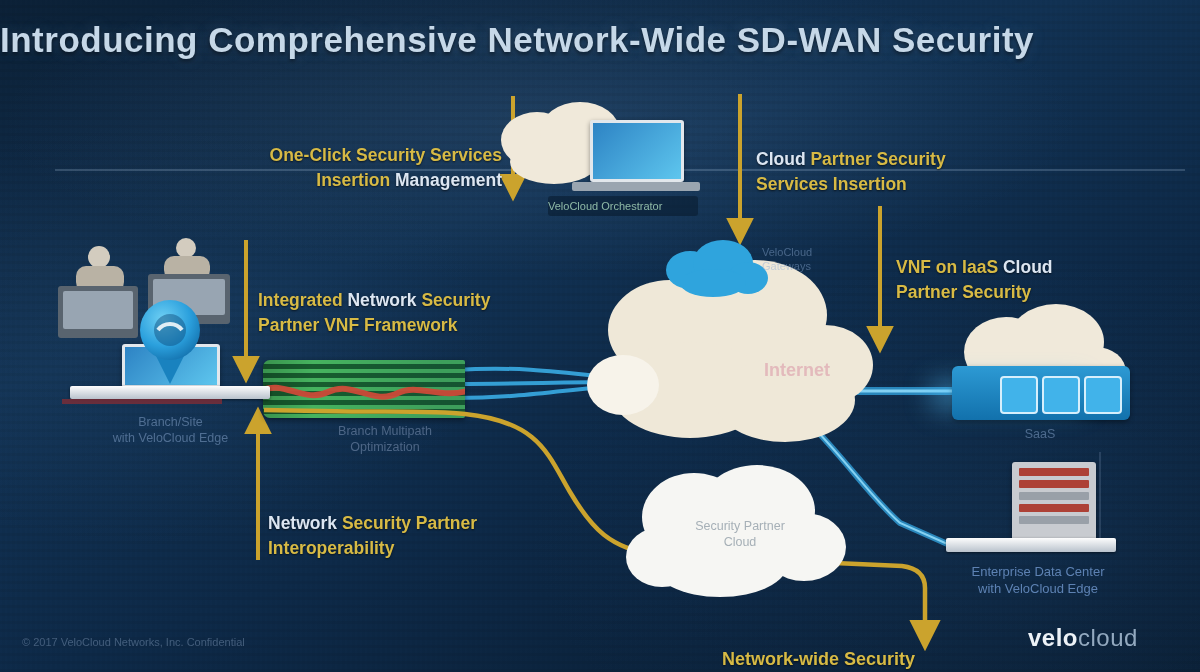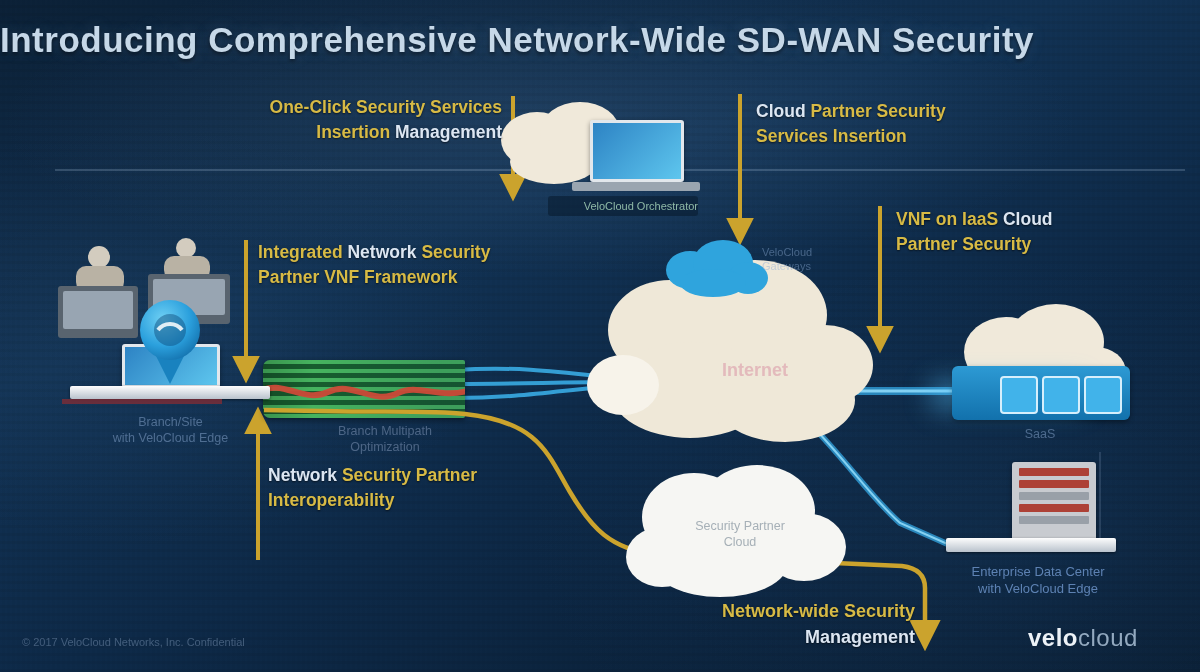--- a/index.html
+++ b/index.html
@@ -19,38 +19,38 @@
       repeating-linear-gradient(0deg, rgba(0,0,0,0.05) 0 3px, transparent 3px 8px);
     mix-blend-mode:overlay;
   }
   .abs{position:absolute;}
   .title{
     left:0;top:20px;width:100%;text-align:left;
     font-size:35px;font-weight:bold;letter-spacing:0.5px;color:#c6d8e8;
     text-shadow:0 2px 4px rgba(0,0,0,0.55),0 0 14px rgba(120,170,220,0.25);
   }
   .callout{font-size:17.5px;font-weight:bold;line-height:1.45;
-    text-shadow:0 1px 2px rgba(0,0,0,0.6);}
+    text-shadow:0 1px 2px rgba(0,0,0,0.6);margin-top:48px;}
   .callout .y{color:#d7ba45;}
   .callout .w{color:#dce6f2;}
   .faint{color:rgba(140,170,210,0.5);font-size:12.5px;line-height:1.3;text-align:center;}
   .node-label-dark{color:rgba(135,148,160,0.72);font-size:12.5px;line-height:1.3;text-align:center;}
   .pipe{
     left:263px;top:360px;width:202px;height:58px;border-radius:7px 2px 2px 7px;overflow:hidden;
     background:
       linear-gradient(90deg, rgba(0,0,0,0.18), transparent 25%, rgba(10,40,70,0.15) 88%),
       repeating-linear-gradient(180deg,#46b35f 0 4px,#175c2e 4px 9px);
     box-shadow:0 2px 5px rgba(0,0,0,0.45);
   }
   .edge-bar{
     background:linear-gradient(180deg,#fdfdfd,#b9c2cc);
     border-radius:2px;box-shadow:0 1px 3px rgba(0,0,0,0.5);
   }
   .badge{
-    background:rgba(8,28,48,0.6);border-radius:3px;text-align:right;
+    background:rgba(8,28,48,0.6);border-radius:3px;text-align:left;
     color:rgba(165,210,185,0.85);font-size:11px;line-height:20px;
   }
   .rack{background:#c8cbd0;border-radius:3px;padding:6px 7px;box-shadow:0 2px 5px rgba(0,0,0,0.4);}
   .rack .row{height:8px;border-radius:1px;margin-bottom:4px;}
   .screen{border:3px solid #e2e7ec;border-radius:3px;
     background:linear-gradient(135deg,#2d83c4,#5ec6ee);box-shadow:0 2px 5px rgba(0,0,0,0.4);}
   .logo{font-size:24px;letter-spacing:0.5px;}
   .logo .b{font-weight:bold;color:#edf2f7;}
   .logo .l{color:#93a9bf;}
   svg{display:block;}
@@ -245,21 +245,21 @@
   <div class="abs faint" style="left:300px;top:423px;width:170px;z-index:8;color:rgba(150,170,205,0.45)">
     <div>Branch Multipath</div>
     <div>Optimization</div>
   </div>
 
   <div class="abs faint" style="left:762px;top:245px;width:100px;text-align:left;font-size:11px;z-index:8;color:rgba(140,170,210,0.45)">
     <div>VeloCloud</div>
     <div>Gateways</div>
   </div>
 
-  <div class="abs" style="left:680px;top:360px;width:150px;text-align:center;font-size:18px;font-weight:bold;
+  <div class="abs" style="left:680px;top:360px;width:150px;text-align:right;font-size:18px;font-weight:bold;
        color:rgba(215,140,160,0.5);z-index:8">Internet</div>
 
   <div class="abs node-label-dark" style="left:660px;top:518px;width:160px;z-index:8">
     <div>Security Partner</div>
     <div>Cloud</div>
   </div>
 
   <div class="abs faint" style="left:995px;top:426px;width:90px;z-index:8">SaaS</div>
 
   <div class="abs faint" style="left:948px;top:564px;width:180px;font-size:13px;color:rgba(115,155,210,0.78);z-index:8">

